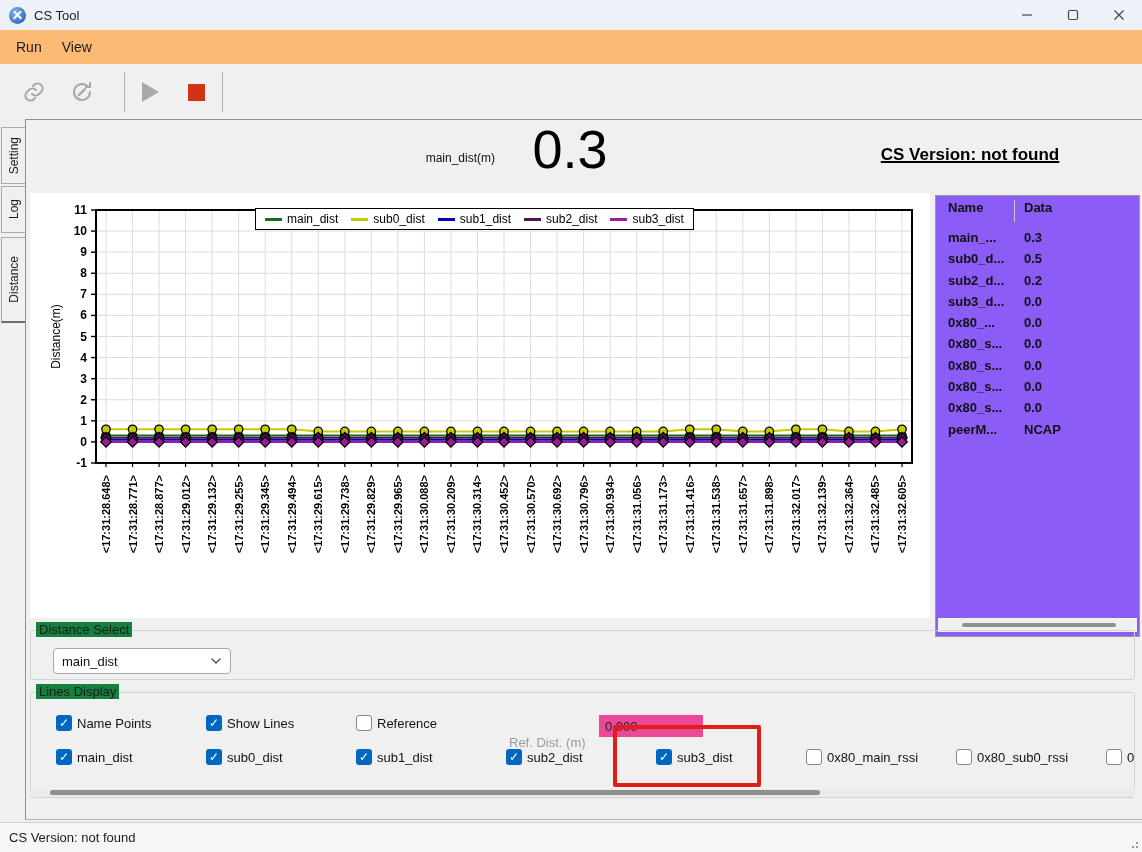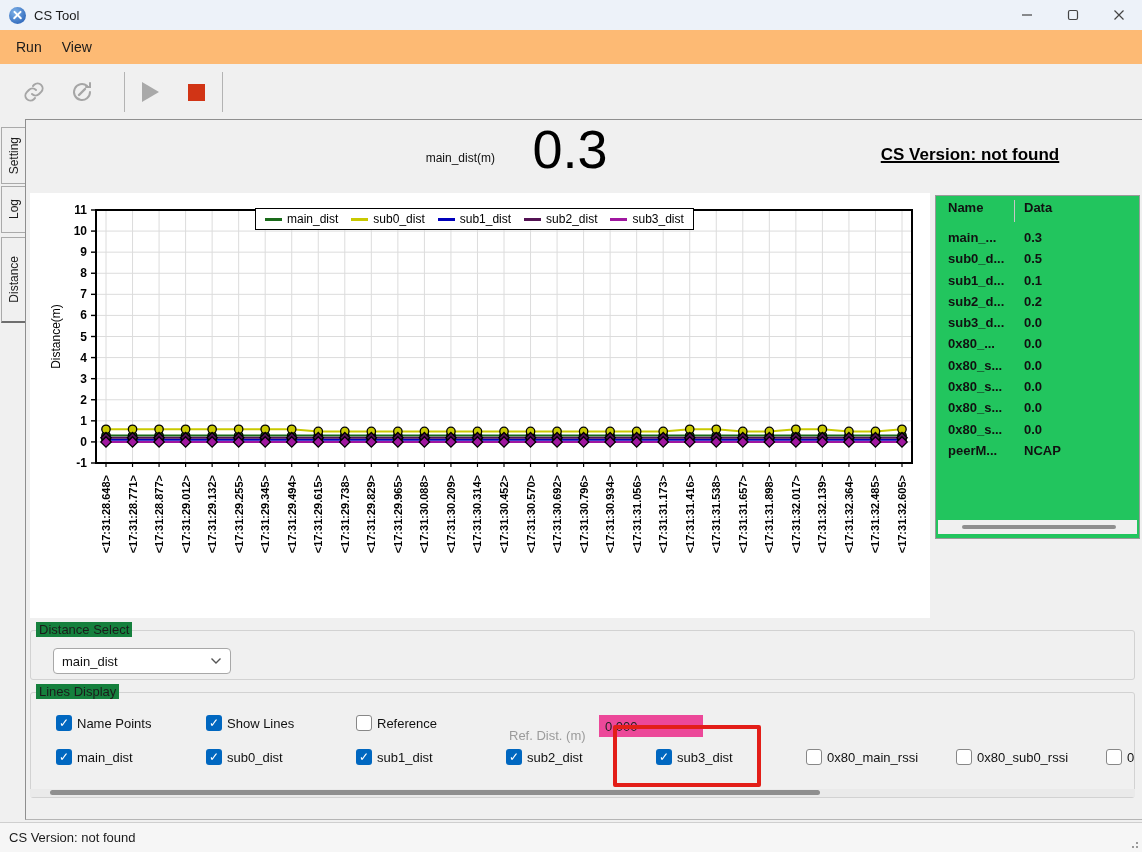--- a/index.html
+++ b/index.html
@@ -57,22 +57,22 @@
                   text-decoration-thickness:2px; color:#000; }
 
   
   .chart-box { position:absolute; left:30px; top:193px; width:900px; height:425px; background:#fff; }
   .legend { position:absolute; left:225px; top:15px; height:22px; background:#fff;
             border:1px solid #000; display:flex; align-items:center; gap:13px; padding:0 9px; }
   .legend-item { display:flex; align-items:center; gap:5px; font-size:12px; color:#000; }
   .legend-swatch { width:17px; height:3px; }
 
   
-  .table-panel { position:absolute; left:935px; top:195px; width:205px; height:344px;
-                 background:#22c55e; border:1px solid #9a9a9a; }
+  .table-panel { position:absolute; left:935px; top:195px; width:205px; height:442px;
+                 background:#8b5cf6; border:1px solid #9a9a9a; }
   .tbl-head { position:absolute; left:0; top:4px; width:100%; height:24px; font-weight:bold; font-size:13px; }
   .tbl-head .c1 { position:absolute; left:12px; }
   .tbl-head .c2 { position:absolute; left:88px; }
   .tbl-div { position:absolute; left:78px; top:4px; width:1px; height:22px; background:#c6c6c6; }
   .tbl-rows { position:absolute; left:0; top:32px; width:100%; }
   .tbl-row { position:relative; height:21.3px; font-weight:bold; font-size:13px; }
   .tbl-row .c1 { position:absolute; left:12px; top:2px; }
   .tbl-row .c2 { position:absolute; left:88px; top:2px; }
   .tbl-scroll { position:absolute; left:2px; bottom:4px; width:199px; height:14px; background:#f0f0f0; }
   .tbl-thumb { position:absolute; left:24px; top:5px; width:154px; height:4px; background:#8f8f8f; border-radius:2px; }
@@ -86,21 +86,21 @@
               font-size:13px; padding-left:8px; }
   .dropdown svg { margin-left:auto; margin-right:8px; }
 
   .cb-item { position:absolute; display:flex; align-items:center; gap:5px; font-size:13px;
              white-space:nowrap; color:#111; }
   .cbx { width:16px; height:16px; border-radius:3px; flex:0 0 auto;
          display:flex; align-items:center; justify-content:center; }
   .cbx.on { background:#0067c0; color:#fff; font-size:12px; line-height:1; }
   .cbx.off { background:#fff; border:1px solid #878787; }
 
-  .ref-label { position:absolute; left:478px; top:13px; font-size:13px; color:#9b9b9b; }
+  .ref-label { position:absolute; left:478px; top:20px; font-size:13px; color:#9b9b9b; }
   .ref-input { position:absolute; left:568px; top:0; width:104px; height:22px; background:#ec4899;
                border:none; font-size:13px; color:#222; padding:2px 6px;
                font-family:"Liberation Sans", sans-serif; }
 
   .annotation { position:absolute; left:613px; top:725px; width:148px; height:62px;
                 border:4px solid #e31e18; border-radius:2px; z-index:60; }
 
   .hscroll-track { position:absolute; left:30px; top:789px; width:1105px; height:8px; background:#eaeaea; }
   .hscroll-thumb { position:absolute; left:20px; top:1px; width:770px; height:5px; background:#8f8f8f; border-radius:3px; }
 
@@ -515,24 +515,20 @@
   <div class="tbl-rows" id="tbl-rows">
       <div class="tbl-row">
         <span class="c1">main_...</span>
         <span class="c2">0.3</span>
       </div>
       <div class="tbl-row">
         <span class="c1">sub0_d...</span>
         <span class="c2">0.5</span>
       </div>
       <div class="tbl-row">
-        <span class="c1">sub1_d...</span>
-        <span class="c2">0.1</span>
-      </div>
-      <div class="tbl-row">
         <span class="c1">sub2_d...</span>
         <span class="c2">0.2</span>
       </div>
       <div class="tbl-row">
         <span class="c1">sub3_d...</span>
         <span class="c2">0.0</span>
       </div>
       <div class="tbl-row">
         <span class="c1">0x80_...</span>
         <span class="c2">0.0</span>

